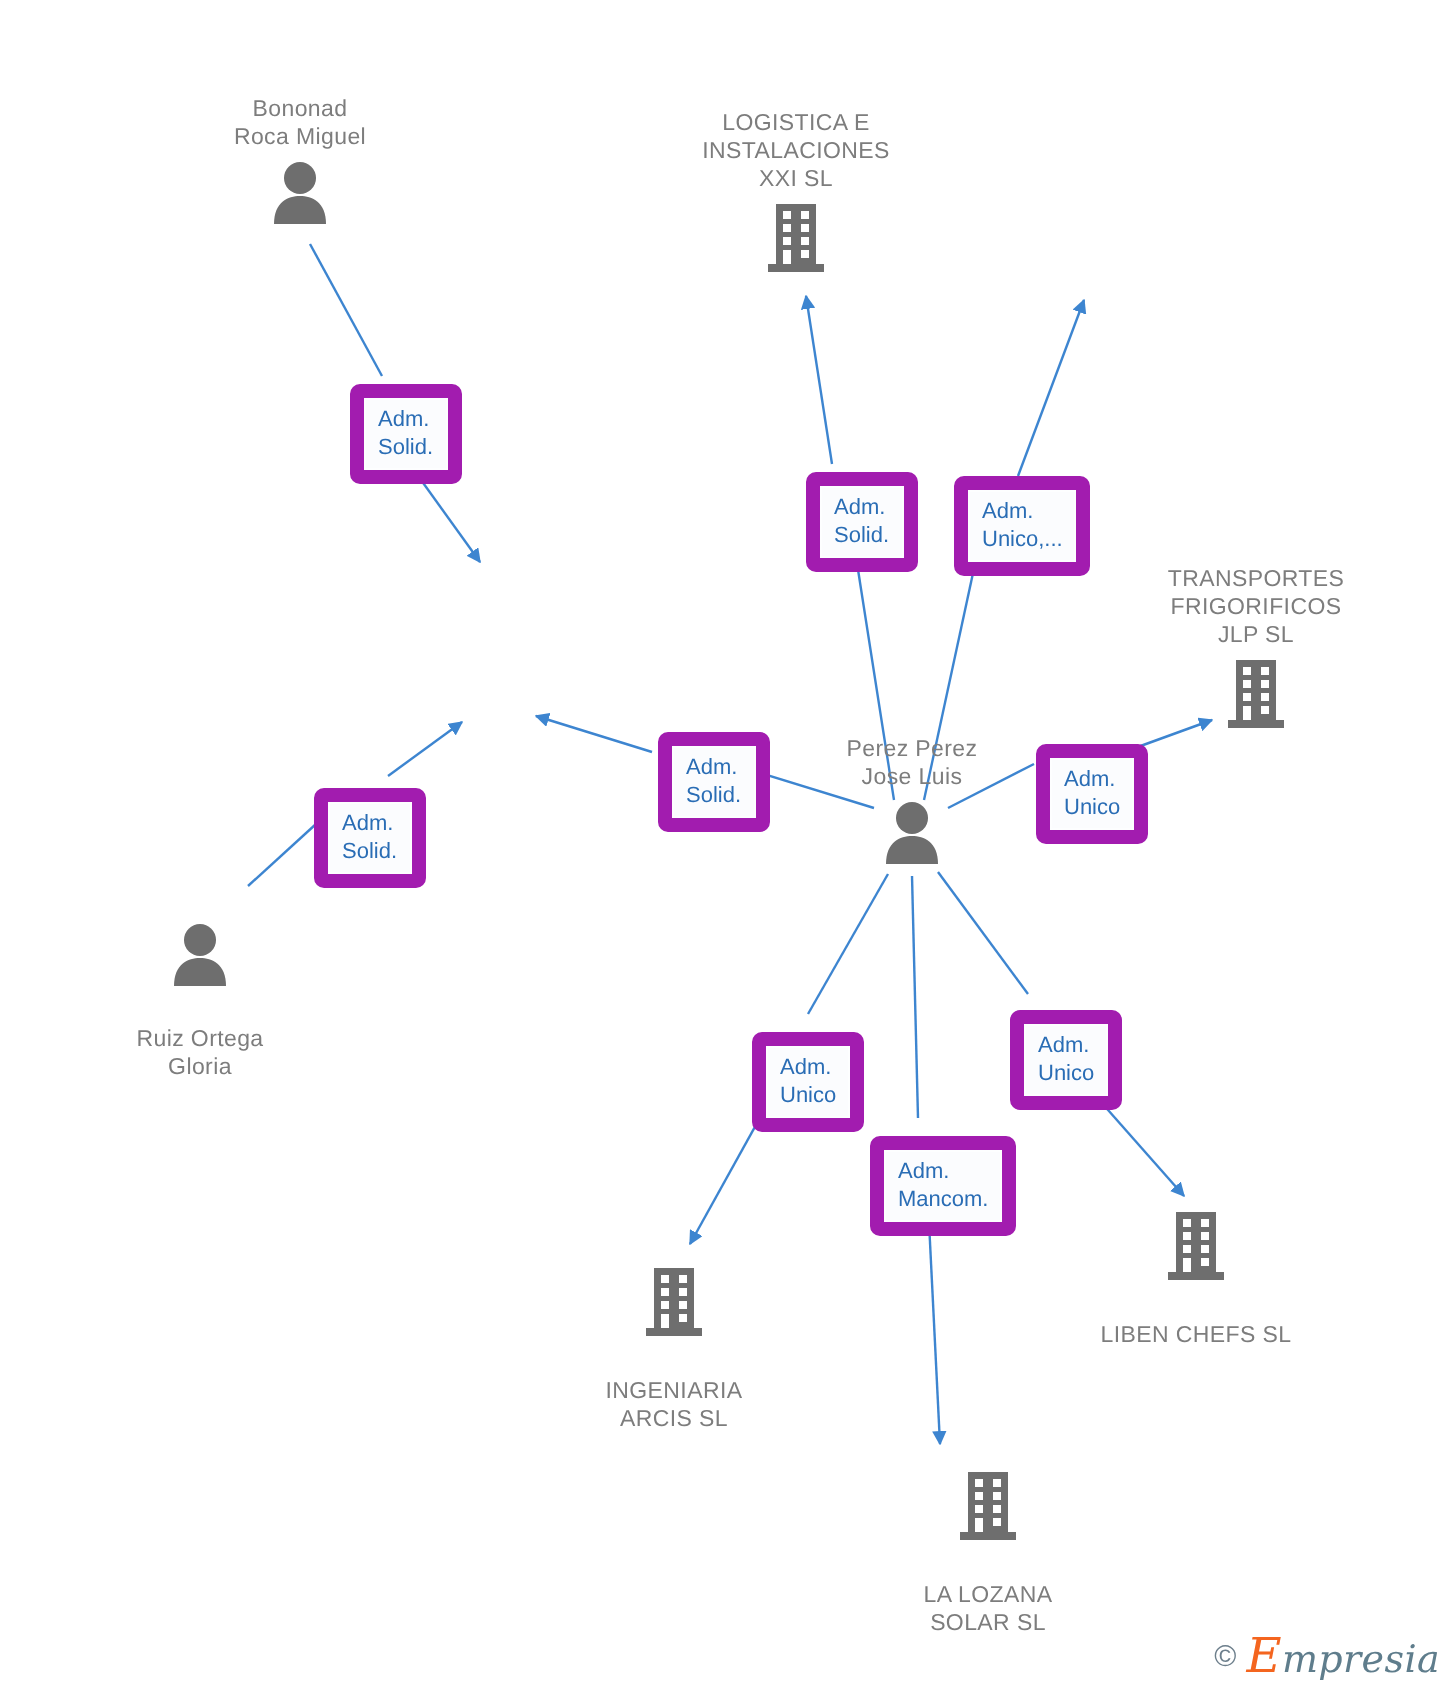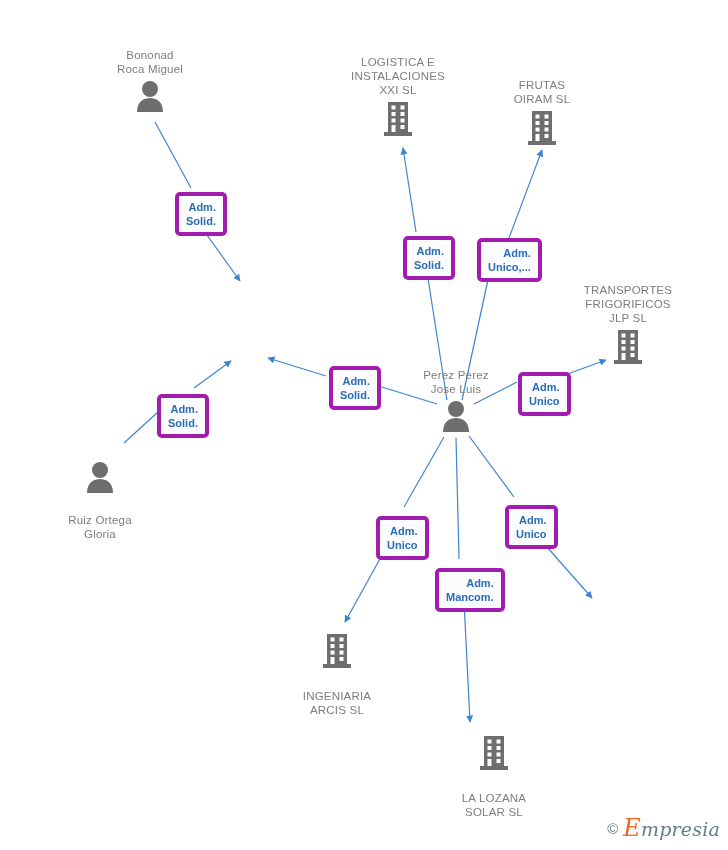--- a/index.html
+++ b/index.html
@@ -51,30 +51,29 @@
     margin: 0 auto;
   }
   .node.caption-above .caption { margin-bottom: 4px; }
   .node.caption-below .caption { margin-top: 20px; }
 
   
   .badge {
     position: absolute;
     z-index: 4;
     background: #fbfcfe;
-    border: 4px solid #a21caf;
+    border: 7px solid #a21caf;
     border-radius: 5px;
     color: #2a6db5;
     font-size: 11px;
     line-height: 14px;
-    text-align: right;
+    text-align: left;
     padding: 4px 7px;
     white-space: pre-line;
     box-shadow: 0 0 0 1px rgba(255,255,255,.6) inset;
-    font-weight: bold;
   }
 
   
   #watermark {
     position: absolute;
     right: 8px;
     bottom: 8px;
     display: flex;
     align-items: center;
     gap: 5px;
@@ -162,38 +161,20 @@
         <rect x="9.5" y="11" width="4" height="4"></rect>
           <rect x="18.5" y="11" width="4" height="4"></rect>
         <rect x="9.5" y="17.5" width="4" height="4"></rect>
           <rect x="18.5" y="17.5" width="4" height="4"></rect>
         <rect x="9.5" y="24" width="4" height="7"></rect>
           <rect x="18.5" y="24" width="4" height="4"></rect>
       </g>
     </svg>
   </div>
 
-  <div class="node caption-above" style="left:542px; top:78px;">
-    <div class="caption">FRUTAS
-OIRAM SL</div>
-    <svg class="glyph" width="32" height="36" viewBox="0 0 32 36">
-      <rect x="6" y="1" width="20" height="30" fill="#6e6e6e"></rect>
-      <rect x="2" y="31" width="28" height="4" fill="#6e6e6e"></rect>
-      <g fill="#ffffff">
-        <rect x="9.5" y="4.5" width="4" height="4"></rect>
-          <rect x="18.5" y="4.5" width="4" height="4"></rect>
-        <rect x="9.5" y="11" width="4" height="4"></rect>
-          <rect x="18.5" y="11" width="4" height="4"></rect>
-        <rect x="9.5" y="17.5" width="4" height="4"></rect>
-          <rect x="18.5" y="17.5" width="4" height="4"></rect>
-        <rect x="9.5" y="24" width="4" height="7"></rect>
-          <rect x="18.5" y="24" width="4" height="4"></rect>
-      </g>
-    </svg>
-  </div>
 
 
   <div class="node caption-above" style="left:456px; top:368px;">
     <div class="caption">Perez Perez
 Jose Luis</div>
     <svg class="glyph" width="30" height="32" viewBox="0 0 30 32">
       <circle cx="15" cy="9" r="8" fill="#6e6e6e"></circle>
       <path d="M 2 32 C 2 21 9 18 15 18 C 21 18 28 21 28 32 Z" fill="#6e6e6e"></path>
     </svg>
   </div>
@@ -220,20 +201,37 @@
 
   <div class="node caption-below" style="left:100px; top:461px;">
     <svg class="glyph" width="30" height="32" viewBox="0 0 30 32">
       <circle cx="15" cy="9" r="8" fill="#6e6e6e"></circle>
       <path d="M 2 32 C 2 21 9 18 15 18 C 21 18 28 21 28 32 Z" fill="#6e6e6e"></path>
     </svg>
     <div class="caption">Ruiz Ortega
 Gloria</div>
   </div>
 
+  <div class="node caption-below" style="left:598px; top:605px;">
+    <svg class="glyph" width="32" height="36" viewBox="0 0 32 36">
+      <rect x="6" y="1" width="20" height="30" fill="#6e6e6e"></rect>
+      <rect x="2" y="31" width="28" height="4" fill="#6e6e6e"></rect>
+      <g fill="#ffffff">
+        <rect x="9.5" y="4.5" width="4" height="4"></rect>
+          <rect x="18.5" y="4.5" width="4" height="4"></rect>
+        <rect x="9.5" y="11" width="4" height="4"></rect>
+          <rect x="18.5" y="11" width="4" height="4"></rect>
+        <rect x="9.5" y="17.5" width="4" height="4"></rect>
+          <rect x="18.5" y="17.5" width="4" height="4"></rect>
+        <rect x="9.5" y="24" width="4" height="7"></rect>
+          <rect x="18.5" y="24" width="4" height="4"></rect>
+      </g>
+    </svg>
+    <div class="caption">LIBEN CHEFS SL</div>
+  </div>
 
   <div class="node caption-below" style="left:337px; top:633px;">
     <svg class="glyph" width="32" height="36" viewBox="0 0 32 36">
       <rect x="6" y="1" width="20" height="30" fill="#6e6e6e"></rect>
       <rect x="2" y="31" width="28" height="4" fill="#6e6e6e"></rect>
       <g fill="#ffffff">
         <rect x="9.5" y="4.5" width="4" height="4"></rect>
           <rect x="18.5" y="4.5" width="4" height="4"></rect>
         <rect x="9.5" y="11" width="4" height="4"></rect>
           <rect x="18.5" y="11" width="4" height="4"></rect>

